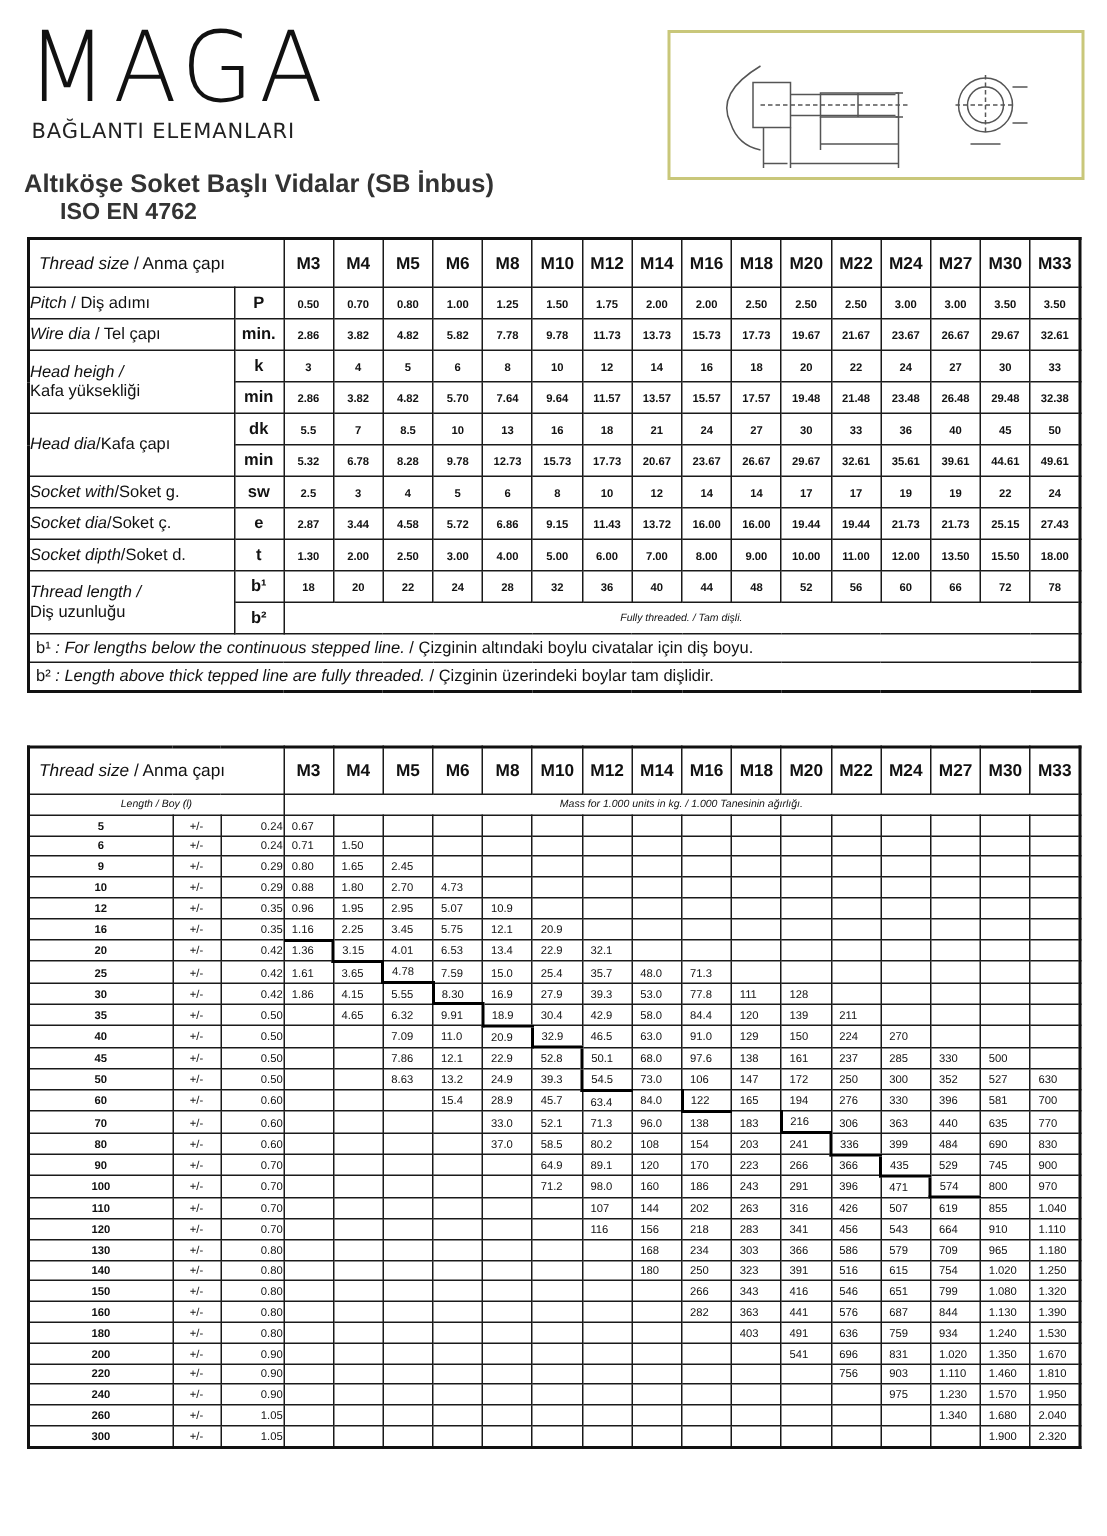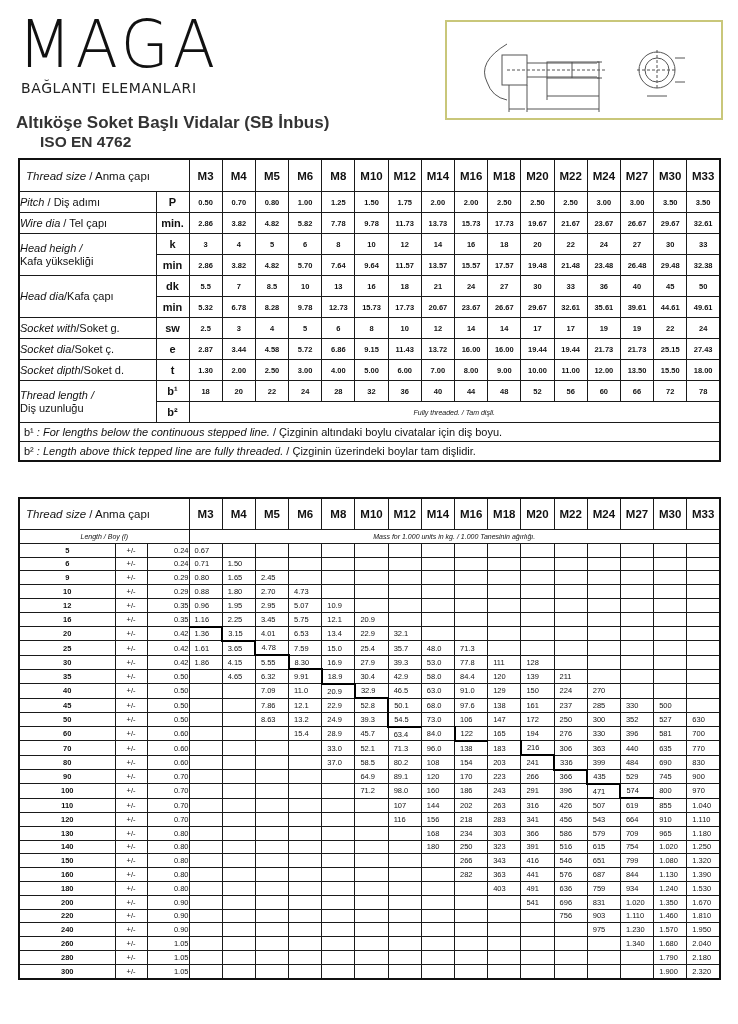--- a/index.html
+++ b/index.html
@@ -944,41 +944,20 @@
         <td class="v"></td>
         <td class="v"></td>
         <td class="v"></td>
         <td class="v"></td>
         <td class="v"></td>
         <td class="v">1.340</td>
         <td class="v">1.680</td>
         <td class="v">2.040</td>
       </tr>
       <tr>
-        <td class="len">280</td>
-        <td>+/-</td>
-        <td class="tol">1.05</td>
-        <td class="v"></td>
-        <td class="v"></td>
-        <td class="v"></td>
-        <td class="v"></td>
-        <td class="v"></td>
-        <td class="v"></td>
-        <td class="v"></td>
-        <td class="v"></td>
-        <td class="v"></td>
-        <td class="v"></td>
-        <td class="v"></td>
-        <td class="v"></td>
-        <td class="v"></td>
-        <td class="v"></td>
-        <td class="v">1.790</td>
-        <td class="v">2.180</td>
-      </tr>
-      <tr>
         <td class="len">300</td>
         <td>+/-</td>
         <td class="tol">1.05</td>
         <td class="v"></td>
         <td class="v"></td>
         <td class="v"></td>
         <td class="v"></td>
         <td class="v"></td>
         <td class="v"></td>
         <td class="v"></td>

